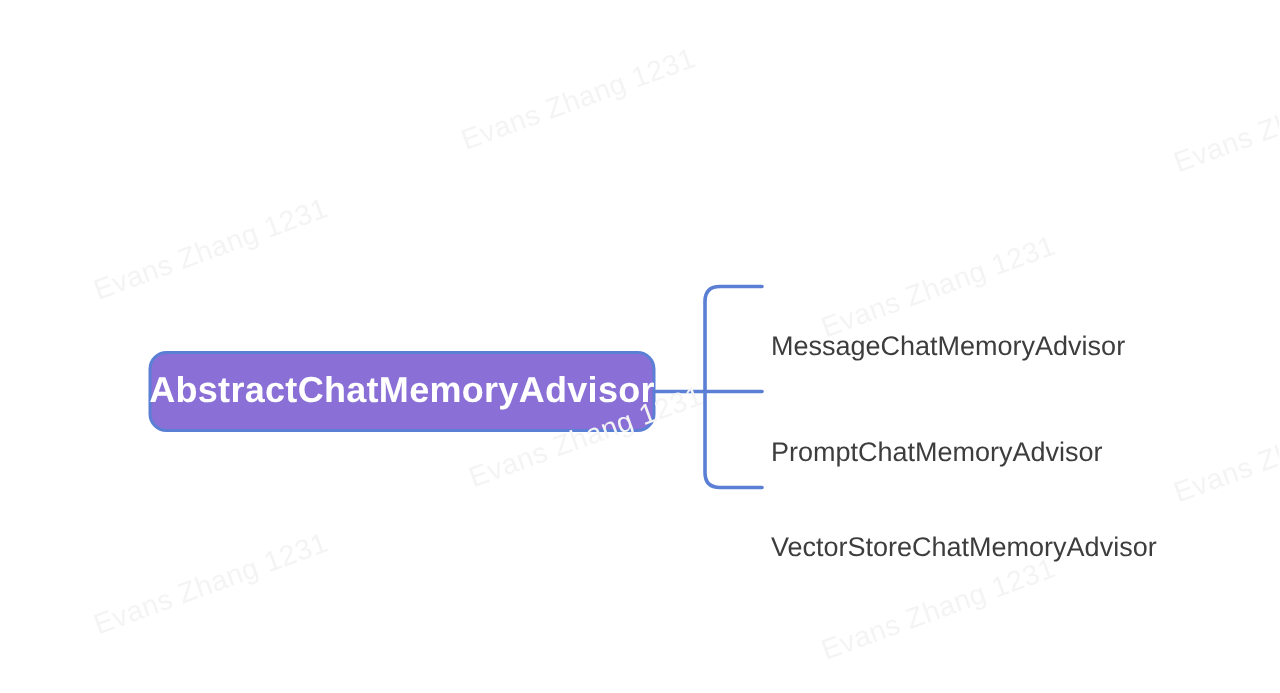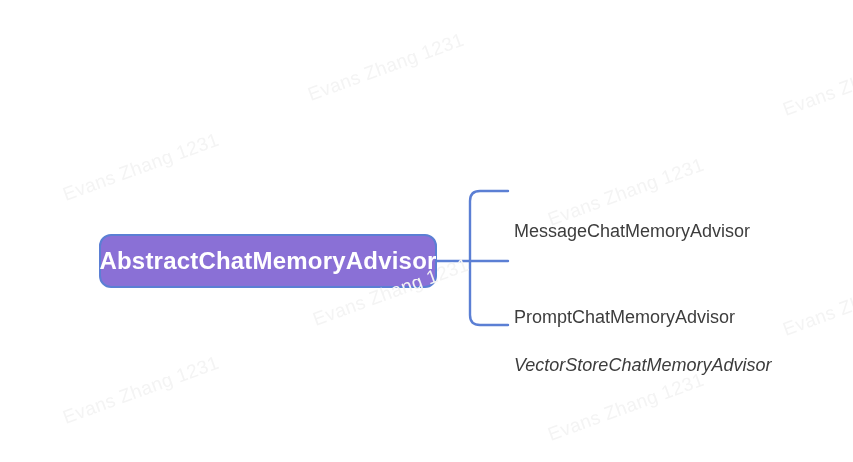--- a/index.html
+++ b/index.html
@@ -109,24 +109,24 @@
       <path d="M 470 261 L 470 315 Q 470 325 480 325 L 508 325" fill="none" stroke="#5b7fd4" stroke-width="2.4" stroke-linecap="round"></path>
     </svg>
 
     <div class="root-node">
       <span class="root-node-label">AbstractChatMemoryAdvisor</span>
     </div>
 
     <div class="leaf-label" style="top:191px;">
       <span>MessageChatMemoryAdvisor</span>
     </div>
-    <div class="leaf-label" style="top:277px;">
+    <div class="leaf-label" style="top:262px;">
       <span>PromptChatMemoryAdvisor</span>
     </div>
-    <div class="leaf-label" style="top:325px;font-style:italic;">
+    <div class="leaf-label" style="top:325px;">
       <span>VectorStoreChatMemoryAdvisor</span>
     </div>
 
   </div>
 
   <div id="watermark-layer">
       <div class="watermark" style="left: 60px; top: 185px; color: rgb(244, 244, 244); transform: rotate(-20deg);">Evans Zhang 1231</div>
       <div class="watermark" style="left: 305px; top: 85px; color: rgb(244, 244, 244); transform: rotate(-20deg);">Evans Zhang 1231</div>
       <div class="watermark" style="left: 545px; top: 210px; color: rgb(244, 244, 244); transform: rotate(-20deg);">Evans Zhang 1231</div>
       <div class="watermark" style="left: 780px; top: 100px; color: rgb(244, 244, 244); transform: rotate(-20deg);">Evans Zhang 1231</div>

